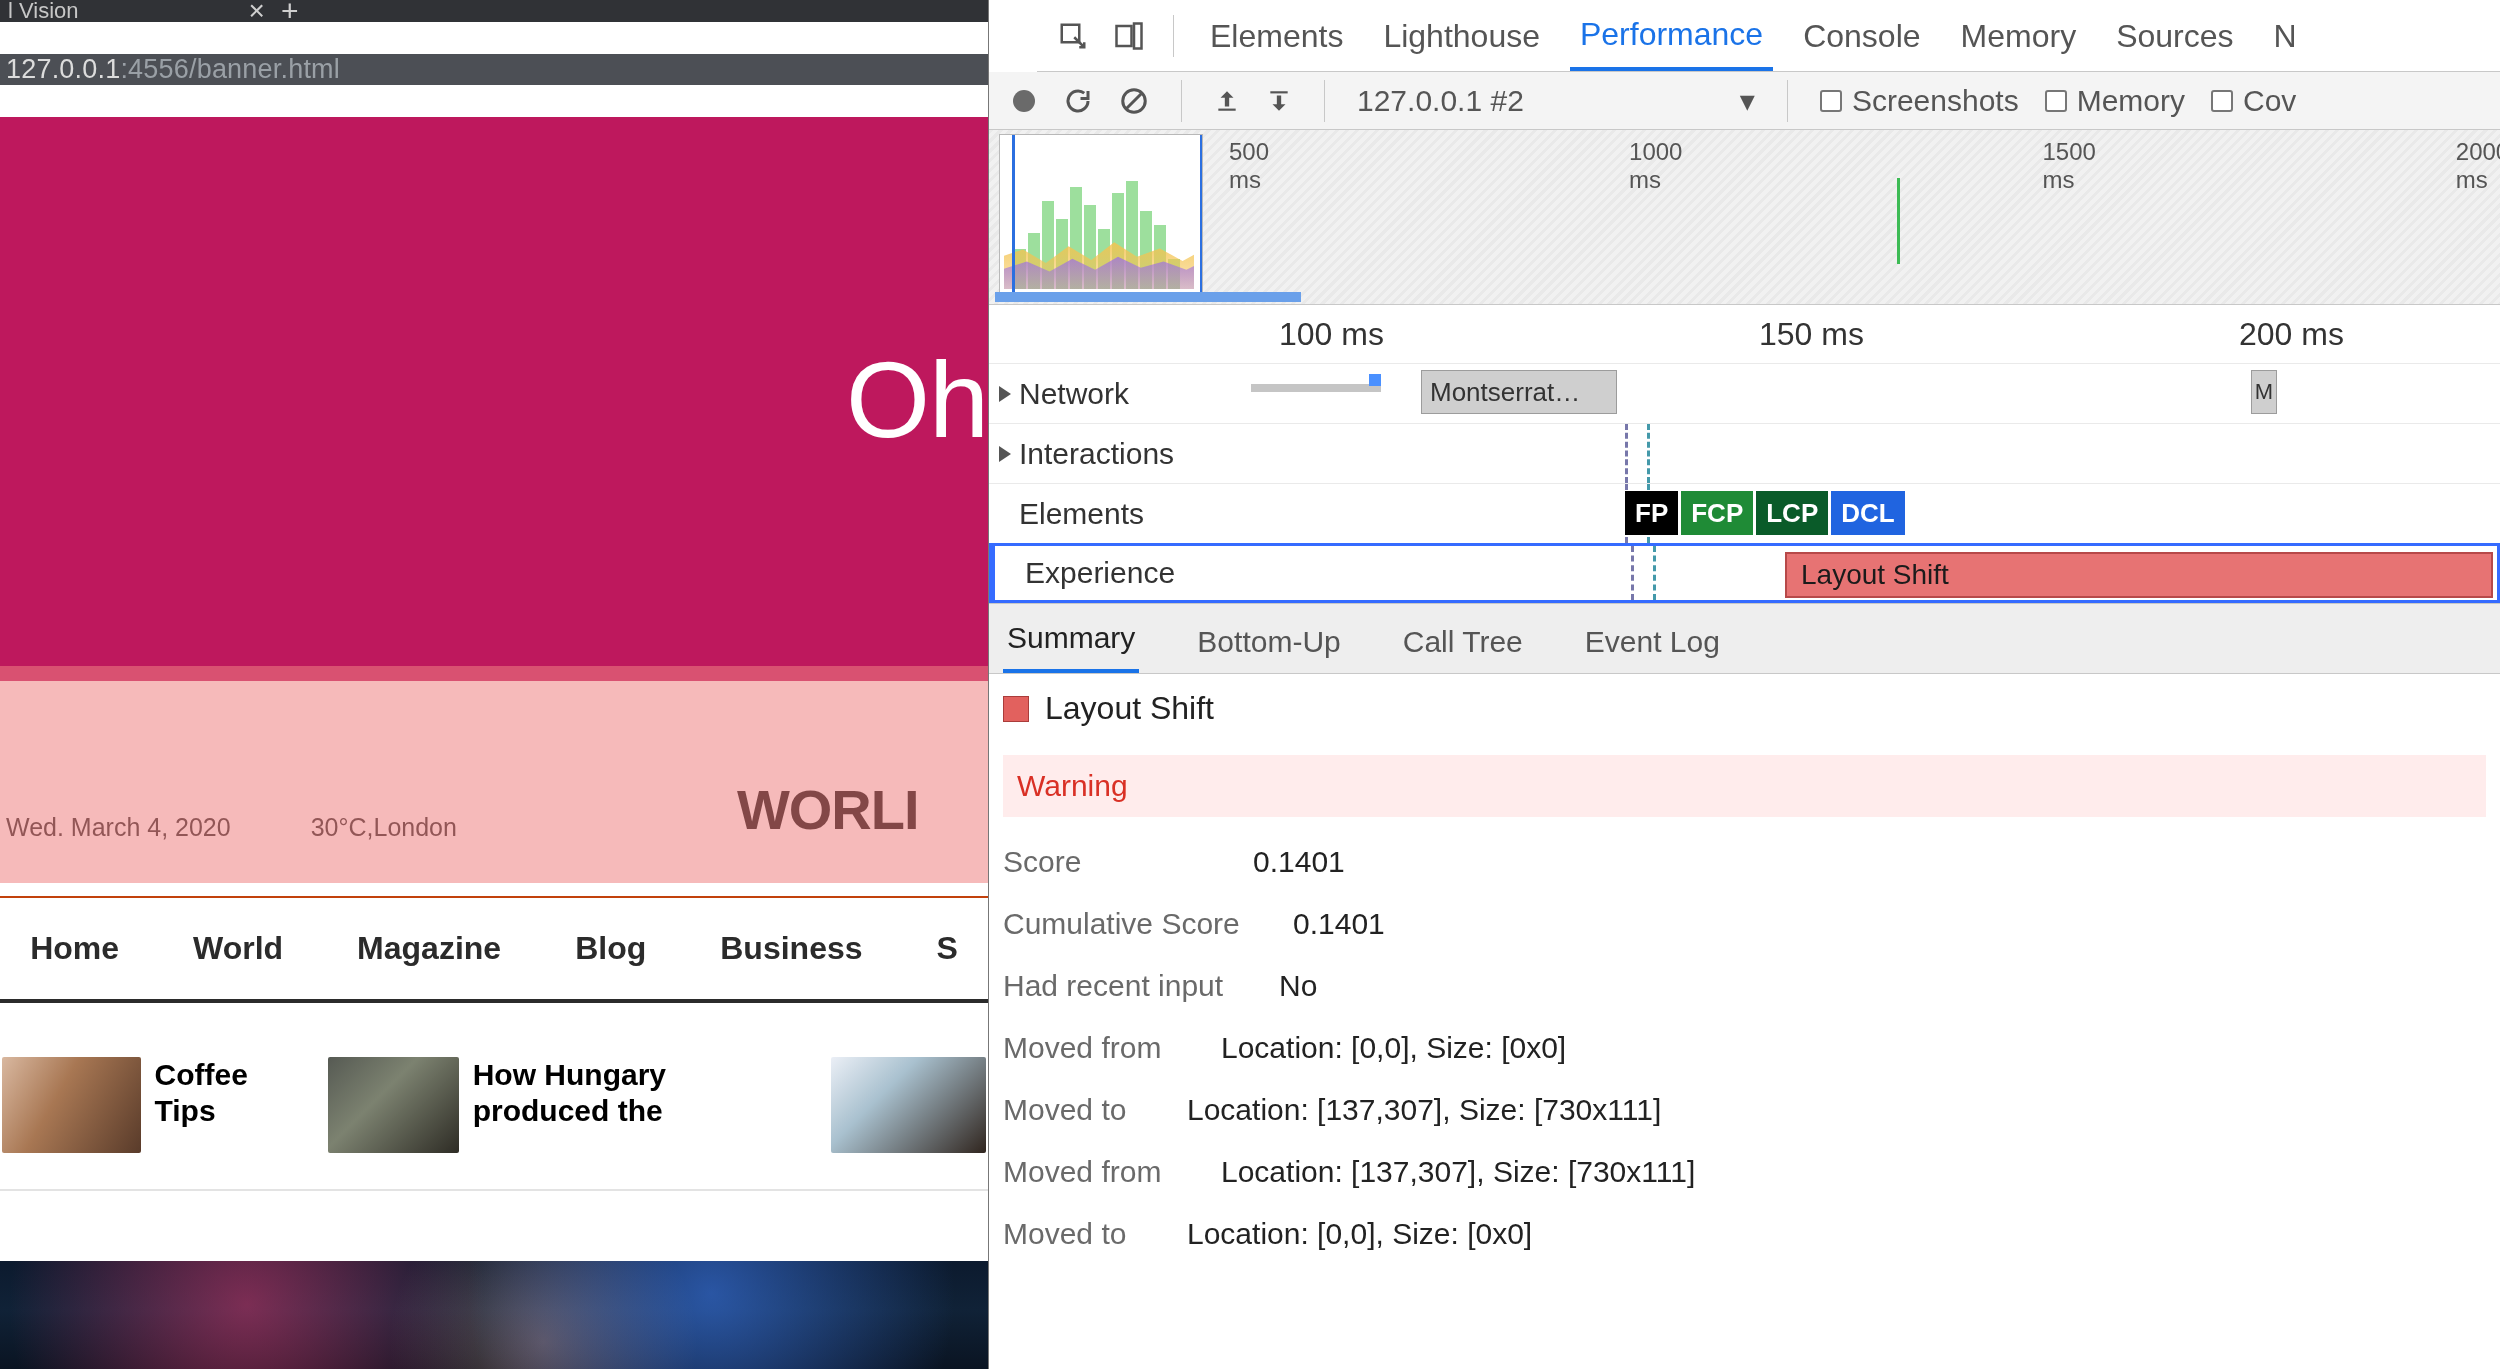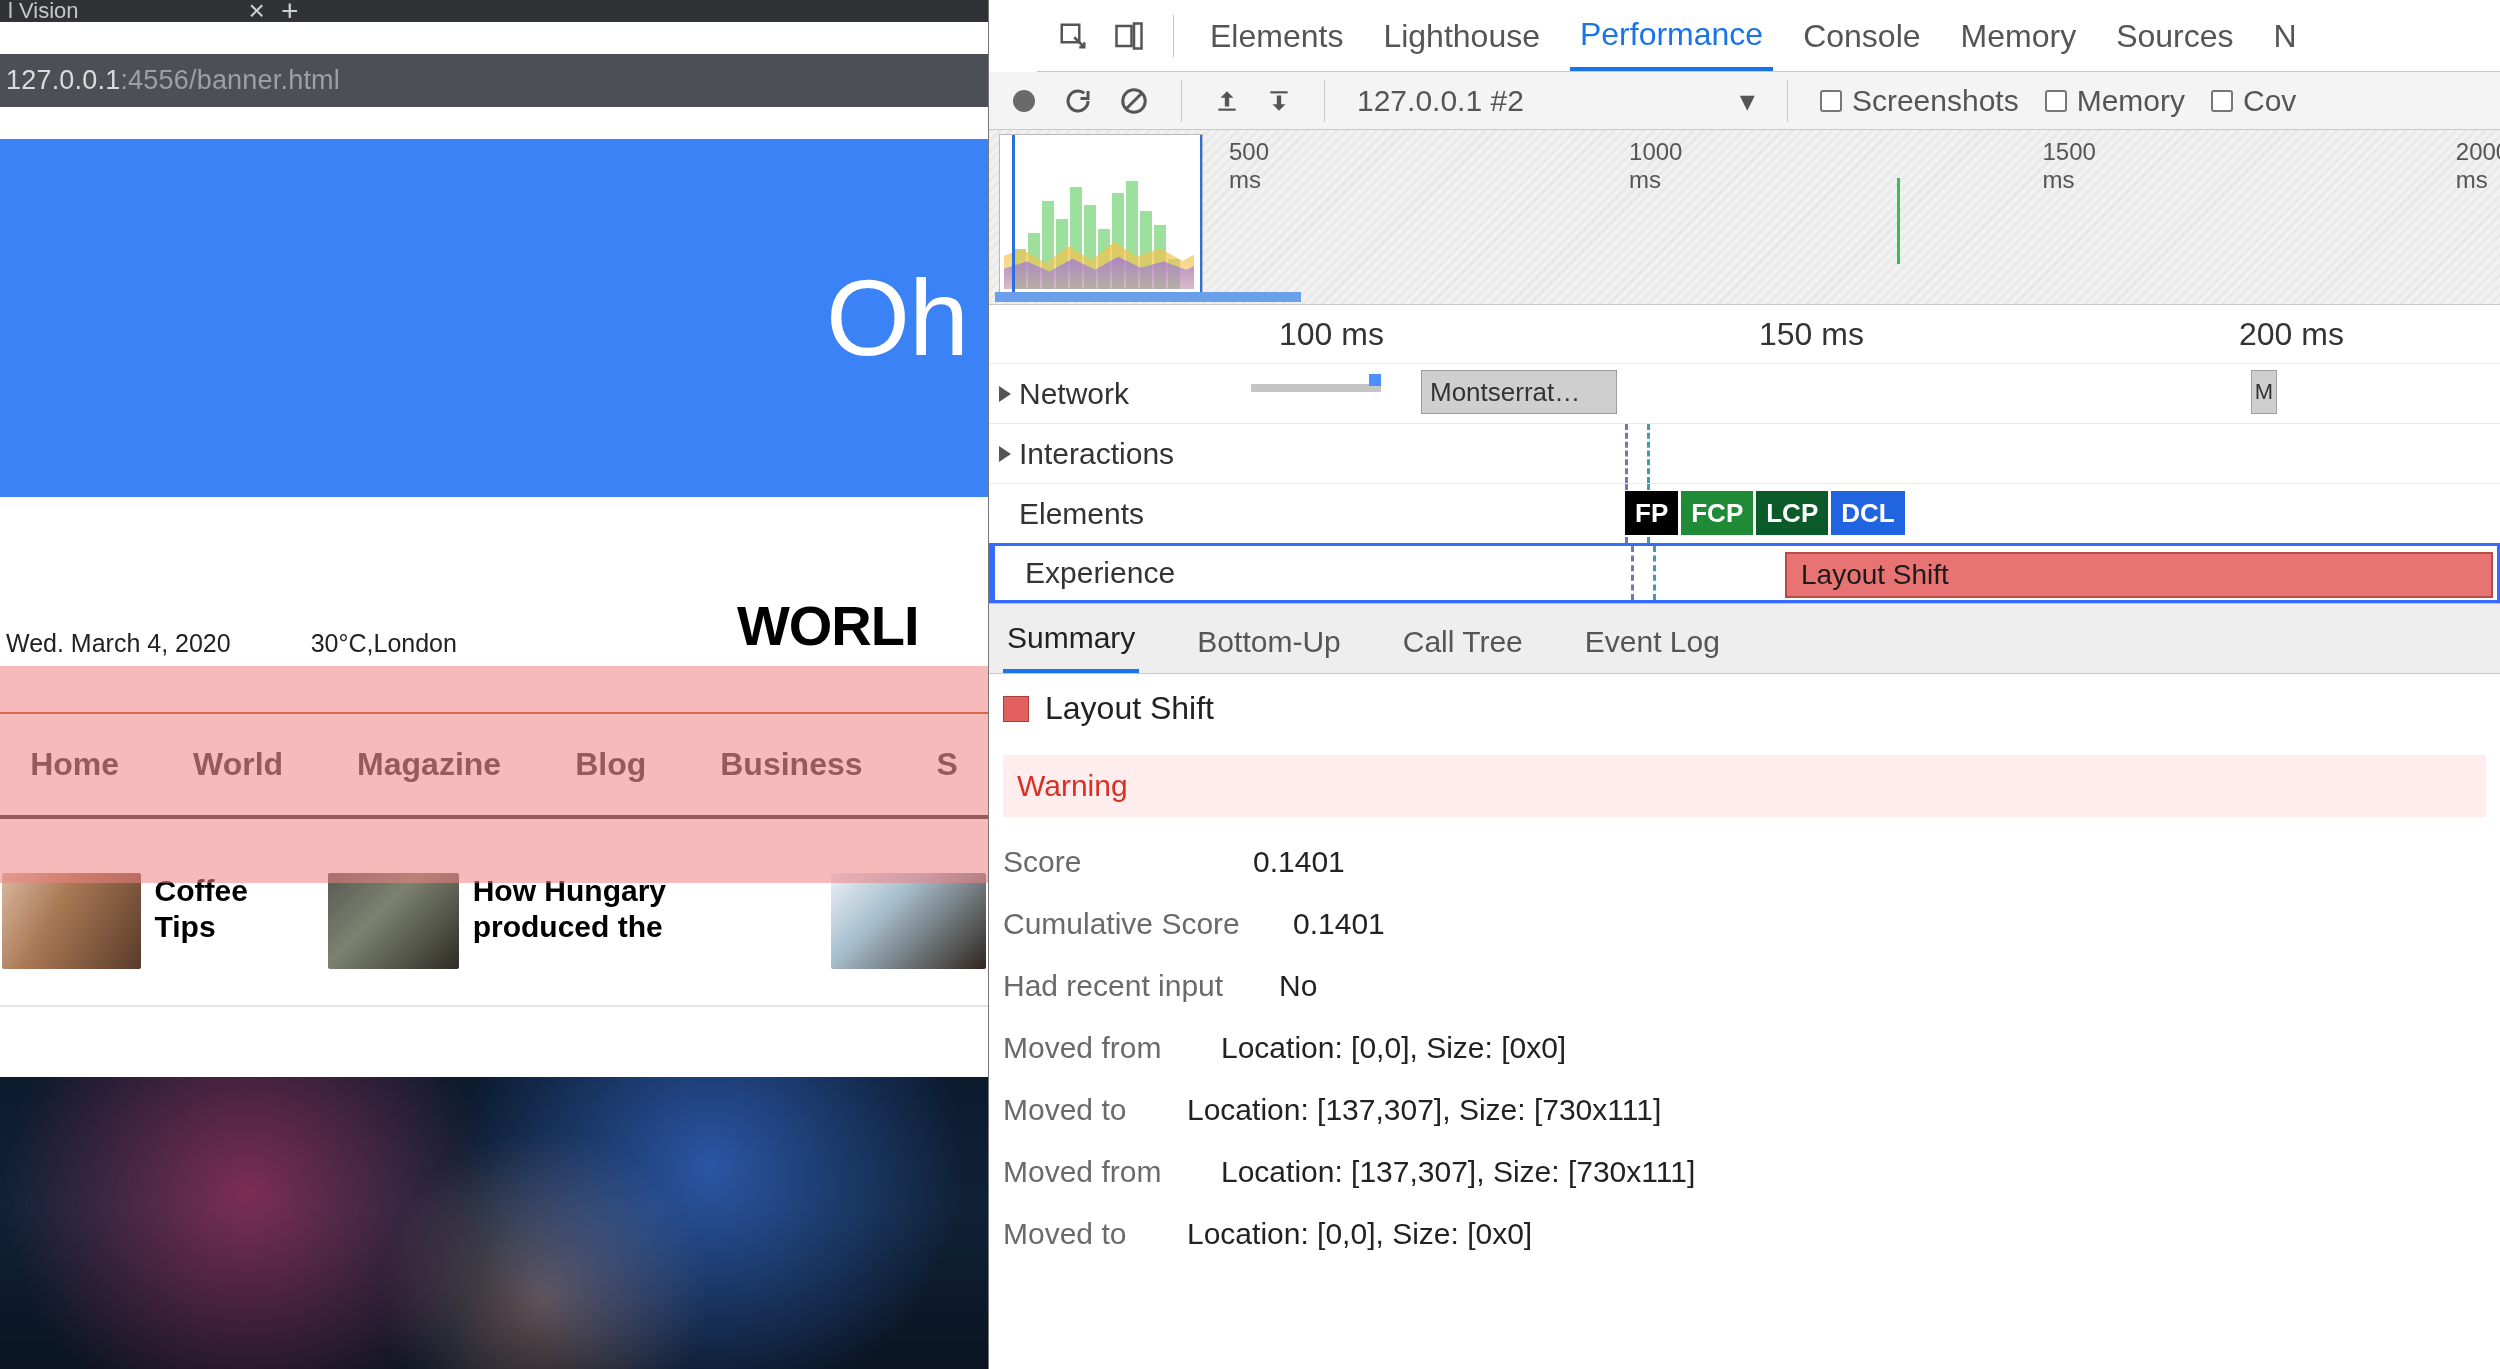--- a/index.html
+++ b/index.html
@@ -10,21 +10,21 @@
   
   .browser { width: 988px; min-width: 988px; height: 100%; background: #fff; display: flex; flex-direction: column; gap: 32px; }
   .tabstrip { height: 22px; background: #303236; display: flex; align-items: center; padding: 0 8px; gap: 16px; color: #c7c7c7; font-size: 22px; }
   .tab { display: flex; align-items: center; gap: 170px; }
   .tab .close-x { color: #cfcfcf; font-size: 28px; line-height: 1; }
   .newtab { color: #cfcfcf; font-size: 30px; font-weight: 300; }
   .addrbar { height: 78px; background: #4c4f55; color: #dcdcdc; display: flex; align-items: center; padding: 0 6px; font-size: 27px; letter-spacing: 0.2px; }
   .addrbar .port { color: #9aa0a6; }
 
   .banner-wrap { position: relative; }
-  .banner { height: 358px; background: #3b82f6; display: flex; align-items: center; justify-content: flex-end; padding-right: 20px; overflow: hidden; }
+  .banner { height: 564px; background: #be185d; display: flex; align-items: center; justify-content: flex-end; padding-right: 0; overflow: hidden; }
   .banner-txt { color: #fff; font-size: 108px; font-weight: 400; letter-spacing: -1px; }
 
   .sitehead { display: flex; align-items: flex-end; padding: 64px 0 22px 6px; gap: 80px; font-weight: 500; }
   .sitehead .date { font-size: 25px; color: #222; font-weight: 400; }
   .sitehead .weather { font-size: 25px; color: #222; font-weight: 400; }
   .sitehead .brand { font-size: 56px; font-weight: 800; letter-spacing: -1px; margin-left: 200px; }
 
   .cls-overlay { position: absolute; left: 0; width: 988px; top: 666px; height: 217px; background: rgba(238, 130, 130, 0.55); pointer-events: none; }
 
   .navmenu { border-top: 2px solid #c2410c; border-bottom: 4px solid #2b2b2b; display: flex; gap: 74px; padding: 32px 44px; font-size: 32px; font-weight: 600; color: #2b2b2b; justify-content: center; }

